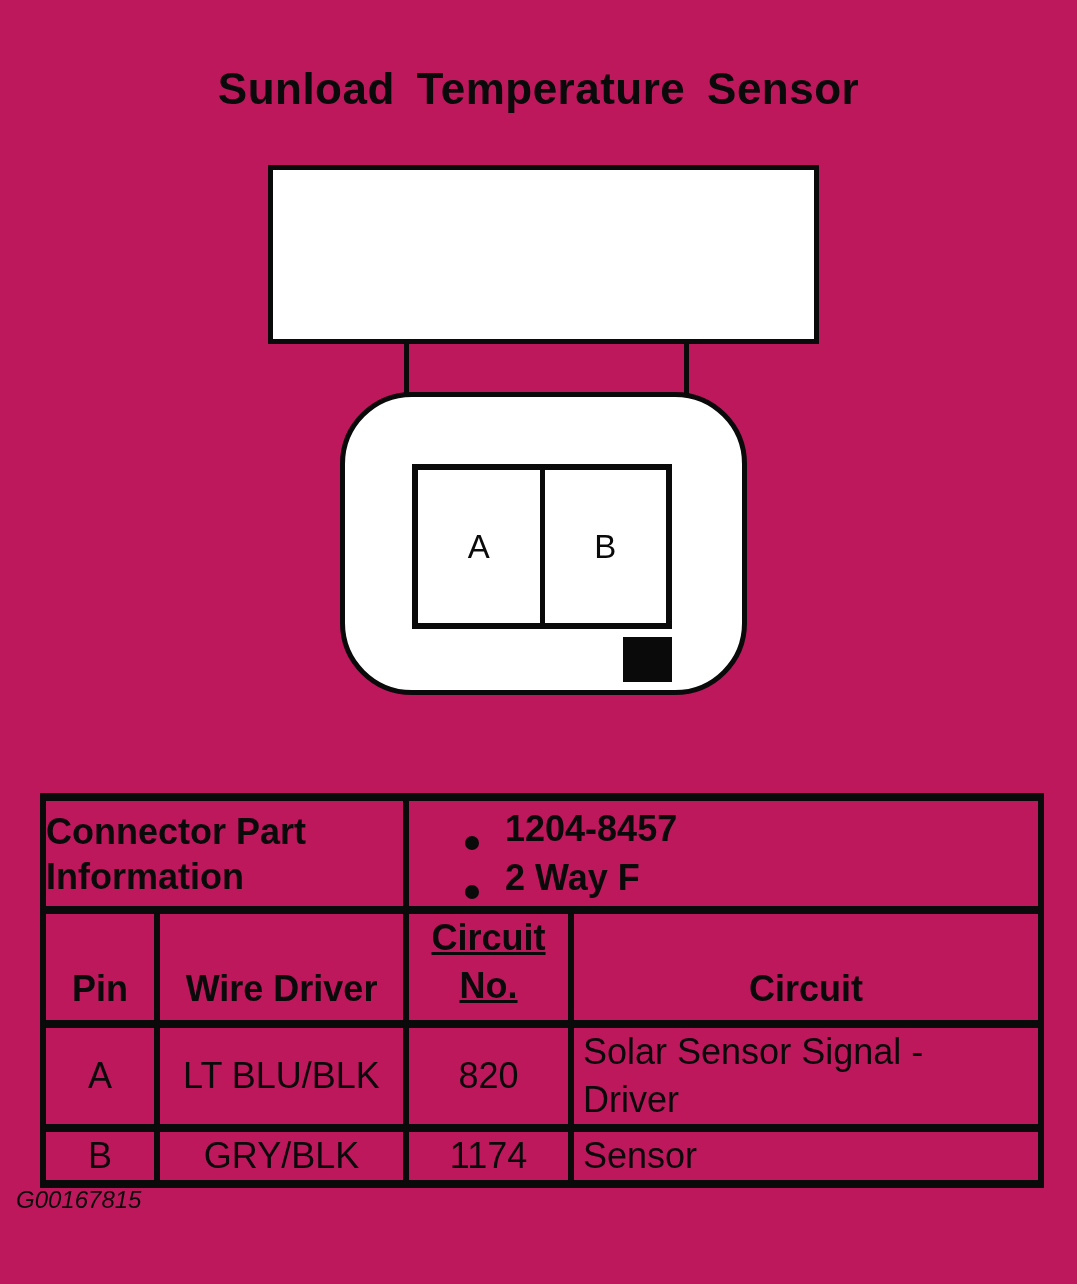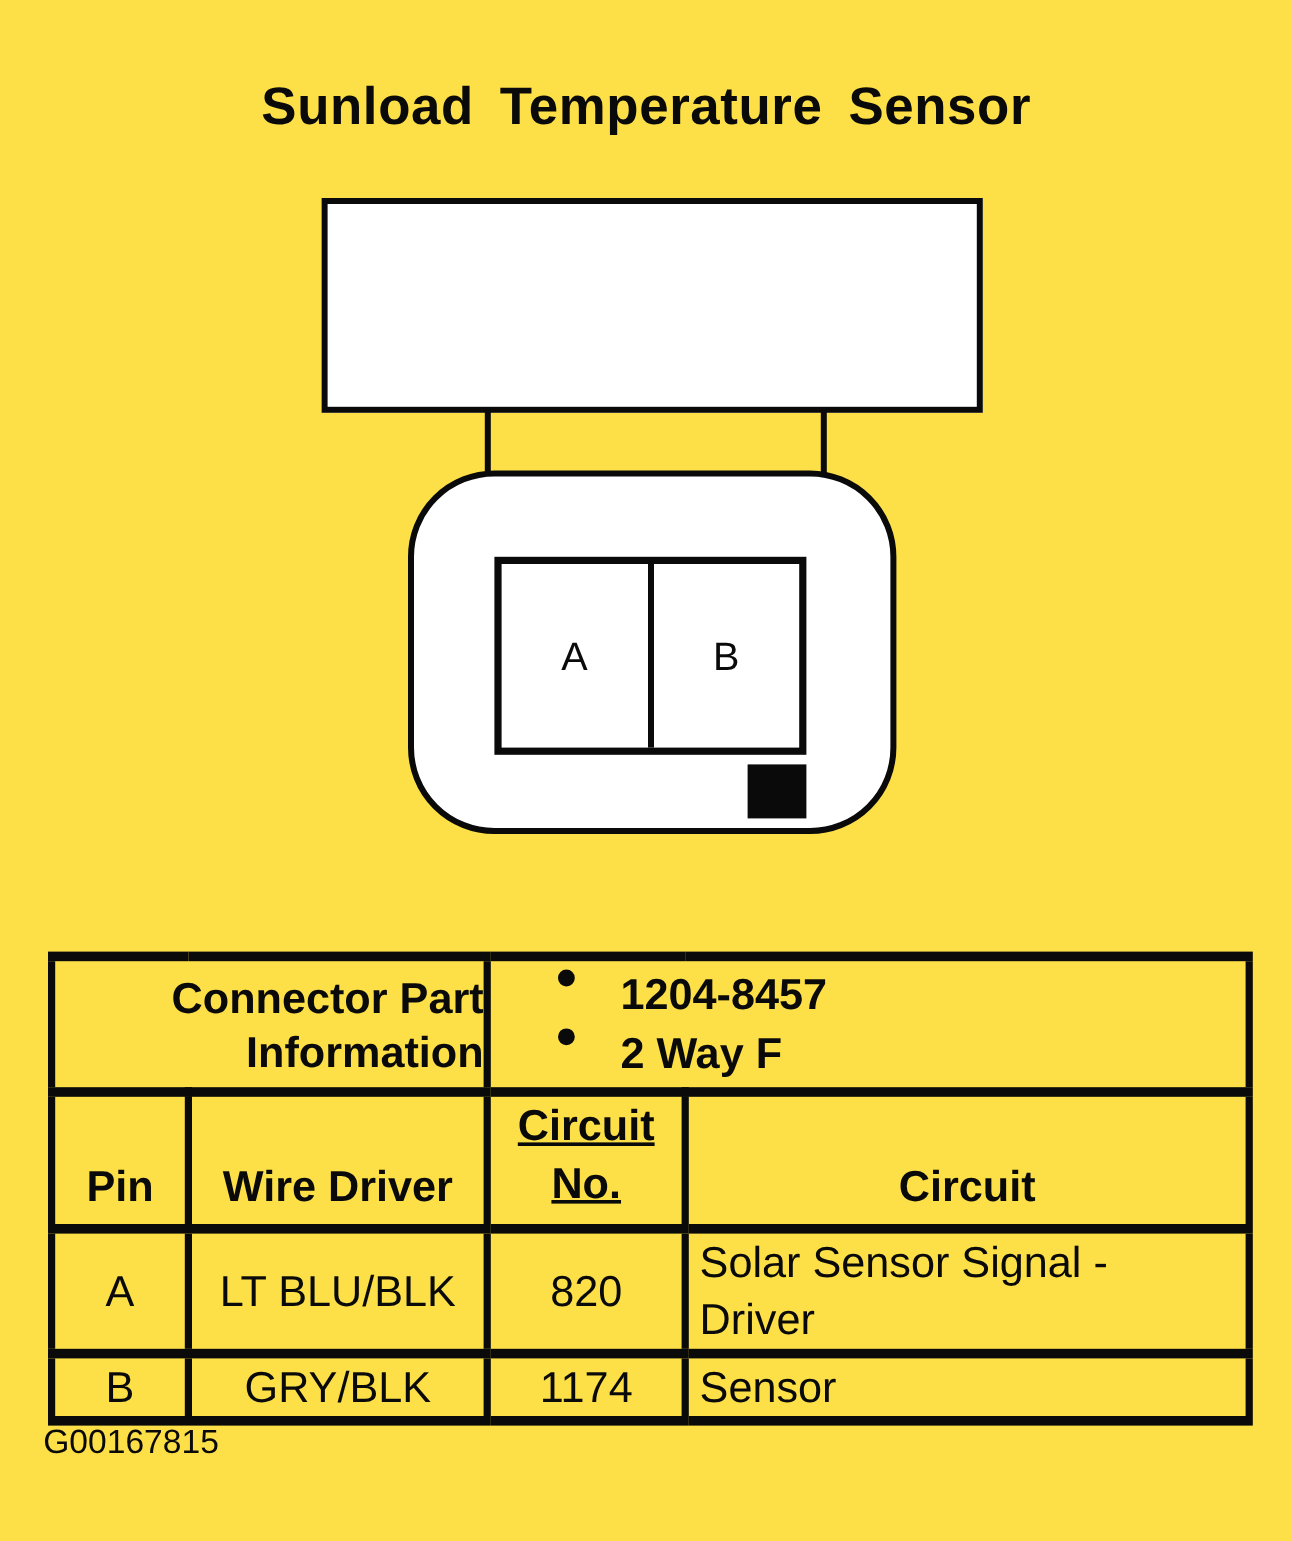--- a/index.html
+++ b/index.html
@@ -3,21 +3,21 @@
 <meta charset="utf-8">
 <style>
   html, body { margin: 0; padding: 0; }
   body {
     width: 1077px; height: 1284px;
     background: #ffffff;
     font-family: "Liberation Sans", sans-serif;
     color: #0a0a0a;
     position: relative;
   }
-  .page { position: absolute; inset: 0; width: 1077px; height: 1284px; background: #fde047; overflow: hidden; }
+  .page { position: absolute; inset: 0; width: 1077px; height: 1284px; background: #be185d; overflow: hidden; }
 
   
   .title {
     position: absolute; left: 0; top: 64px; width: 1077px; margin: 0;
     text-align: center; font-size: 44px; font-weight: bold;
     letter-spacing: 0.5px; word-spacing: 9px;
   }
 
   
   .plate {
@@ -56,37 +56,37 @@
     padding: 0; overflow: hidden;
   }
   .c-pin  { width: 114px; }
   .c-wire { width: 249px; }
   .c-circ { width: 165px; }
   .c-func { width: 470px; }
 
   .r-info { height: 110px; }
   .cell-cpi {
     font-weight: bold; font-size: 36px; line-height: 45px;
-    text-align: right; vertical-align: middle; white-space: pre-line;
+    text-align: left; vertical-align: middle; white-space: pre-line;
   }
   .cell-items { vertical-align: middle; padding-left: 56px !important; }
-  .bullet-item { display: flex; align-items: flex-start; gap: 38px; font-weight: bold; font-size: 36px; line-height: 42px; margin: 7px 0; }
+  .bullet-item { display: flex; align-items: flex-end; gap: 26px; font-weight: bold; font-size: 36px; line-height: 42px; margin: 7px 0; }
   .bullet { width: 14px; height: 14px; border-radius: 50%; background: #0a0a0a; flex: none; }
 
   .r-head { height: 102px; }
   .r-head th { font-weight: bold; font-size: 36px; vertical-align: bottom; text-align: center; padding-bottom: 10px !important; }
   .pre { white-space: pre-line; }
   .r-head .pre { line-height: 48px; text-decoration: underline; }
 
   .r-a { height: 94px; }
   .r-b { height: 52px; }
   .d { font-size: 36px; text-align: center; vertical-align: middle; }
   .fn { text-align: left; padding-left: 9px !important; line-height: 48px; }
 
-  .figcode { position: absolute; left: 36px; top: 1186px; font-size: 28px; }
+  .figcode { position: absolute; left: 16px; top: 1186px; font-size: 24px; font-style: italic; }
 </style>
 </head>
 <body>
 
 <div class="page">
 
   <h1 class="title">Sunload Temperature Sensor</h1>
 
   <div>
     <div class="plate"></div>

